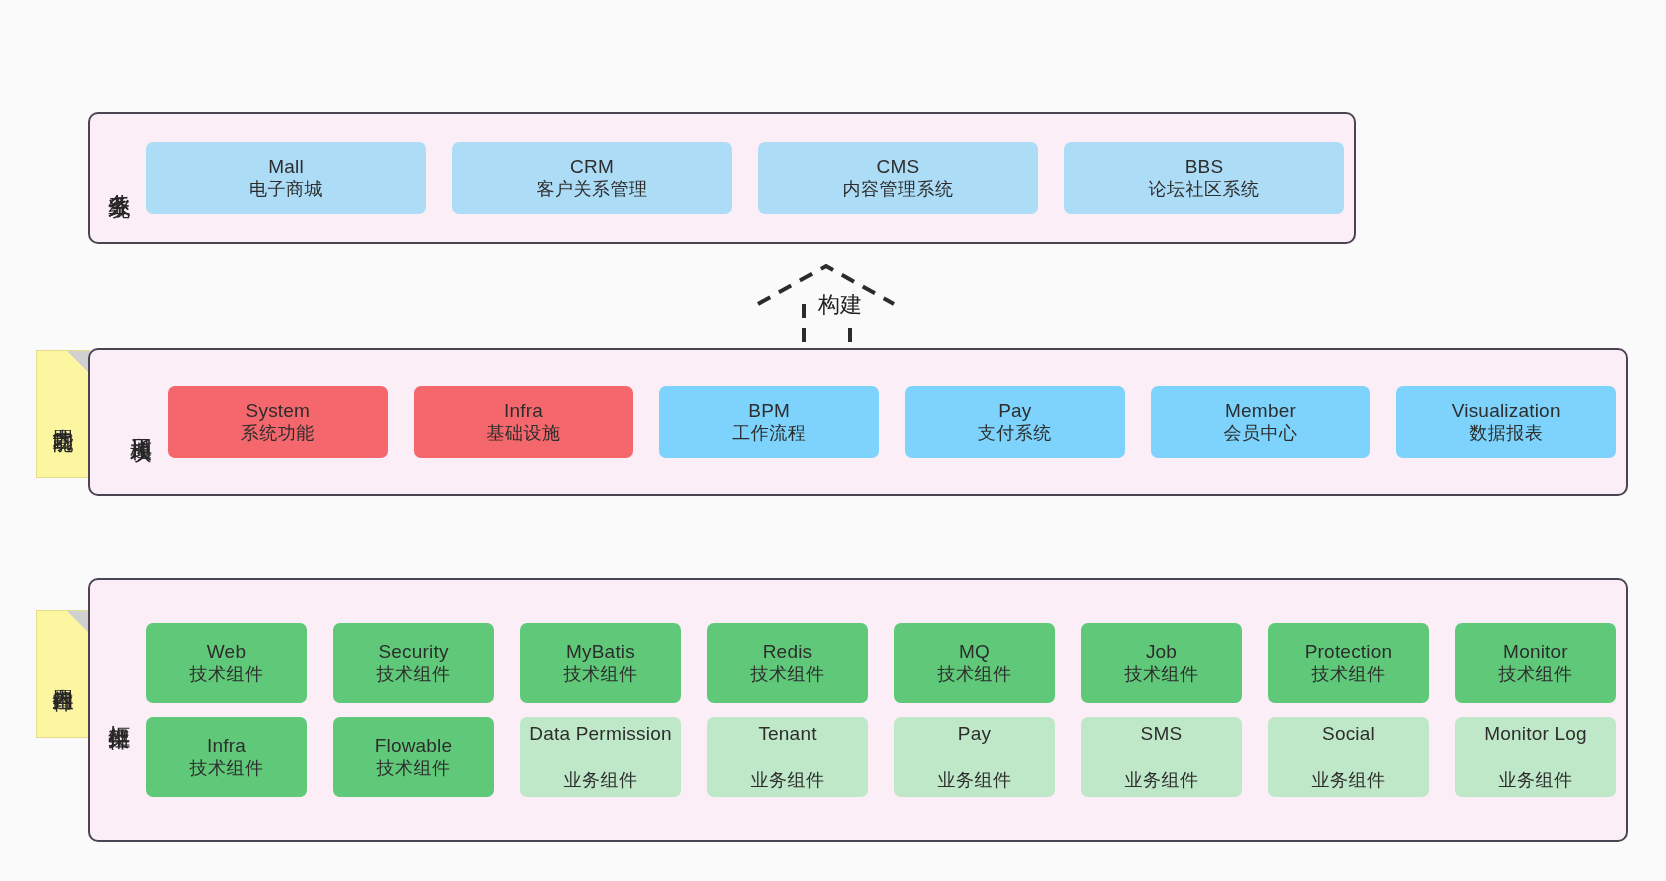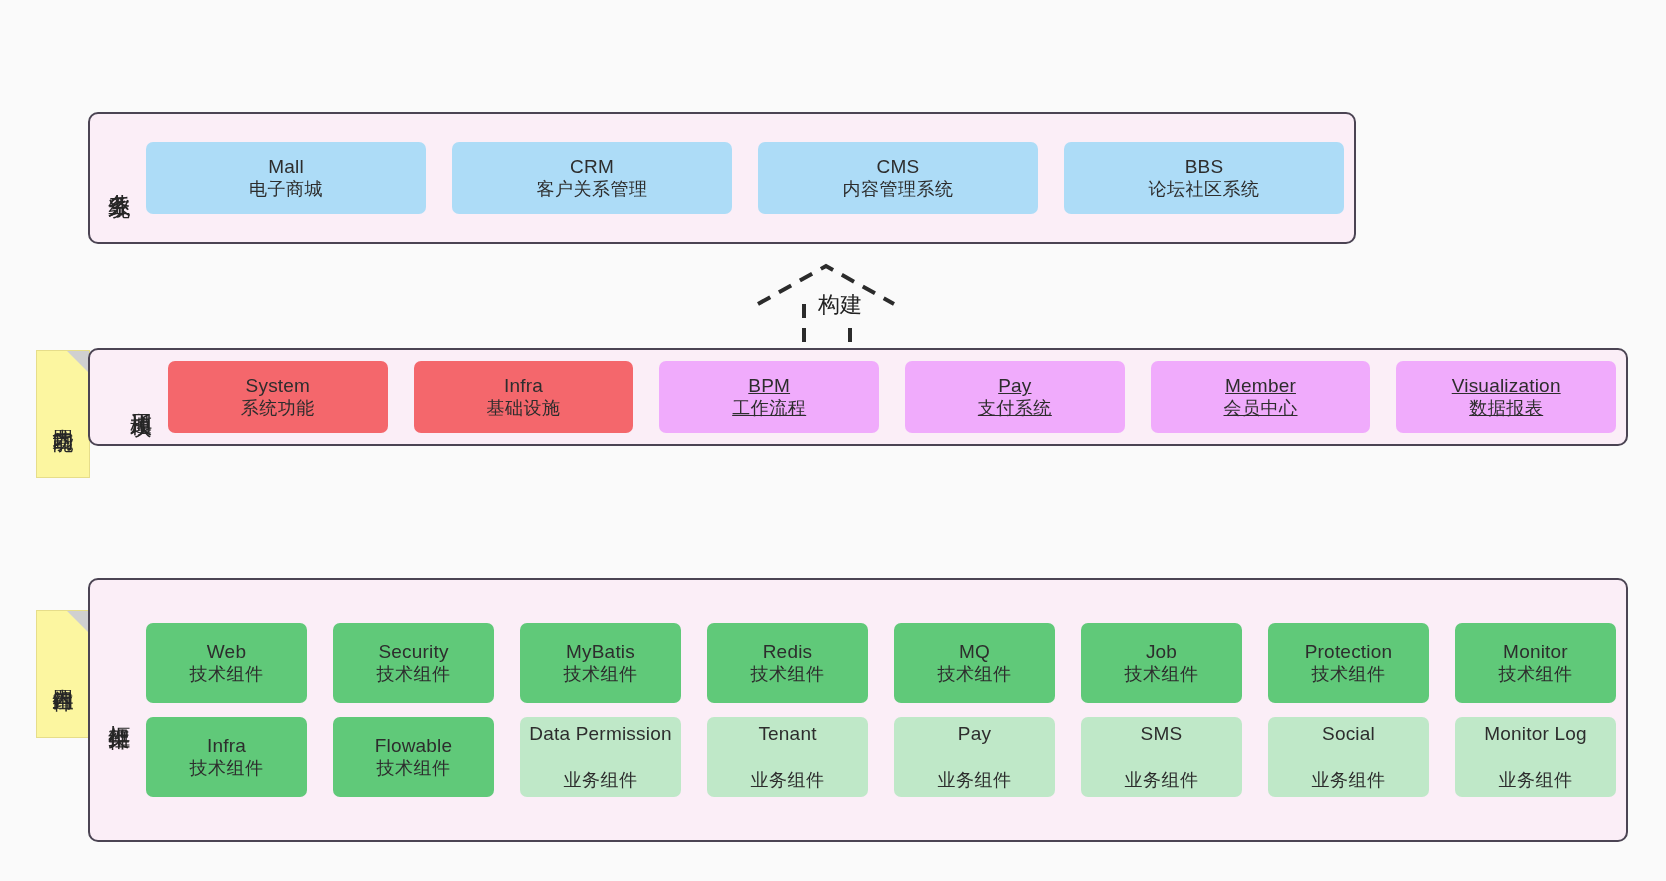--- a/index.html
+++ b/index.html
@@ -72,27 +72,27 @@
     letter-spacing: .2px;
   }
   .cell .cn {
     font-size: 18px;
     letter-spacing: .5px;
   }
 
   
   .c-blue      { background: #addcf7; }
   .c-red       { background: #f4676c; }
-  .c-pink      { background: #f0abfc; text-decoration: underline; }
+  .c-pink      { background: #7dd3fc; }
   .c-green     { background: #60c979; }
   .c-lightgreen{ background: #bfe8c8; gap: 24px; }
 
   
   #layer-business  { left: 88px;  top: 112px; width: 1268px; height: 132px; }
-  #layer-common    { left: 88px;  top: 348px; width: 1540px; height: 98px; padding-left: 28px; }
+  #layer-common    { left: 88px;  top: 348px; width: 1540px; height: 148px; padding-left: 28px; }
   #layer-framework { left: 88px;  top: 578px; width: 1540px; height: 264px; }
 
   #layer-business  .cell { height: 72px; }
   #layer-common    .cell { height: 72px; }
   #layer-framework .cell { height: 80px; }
 
   
   .note {
     position: absolute;
     width: 54px;

